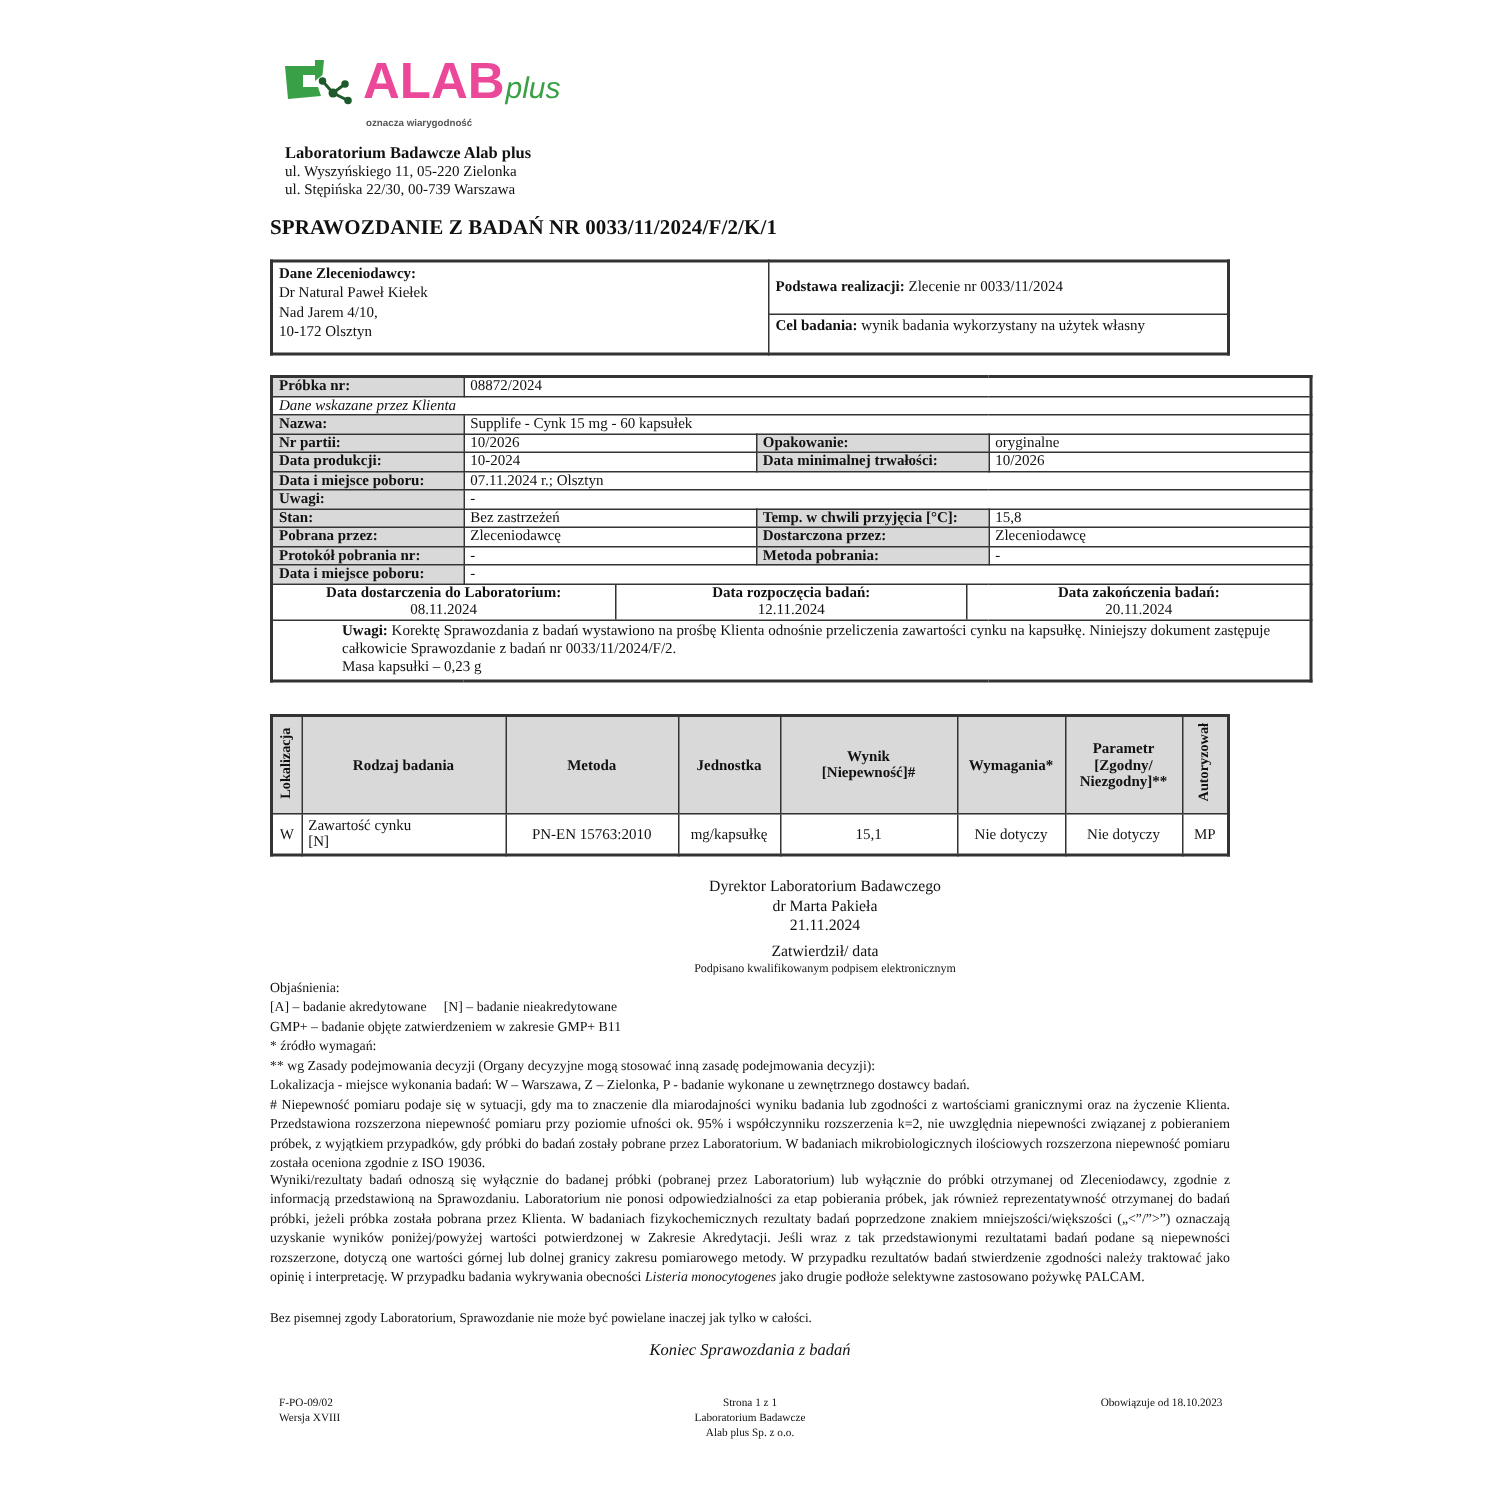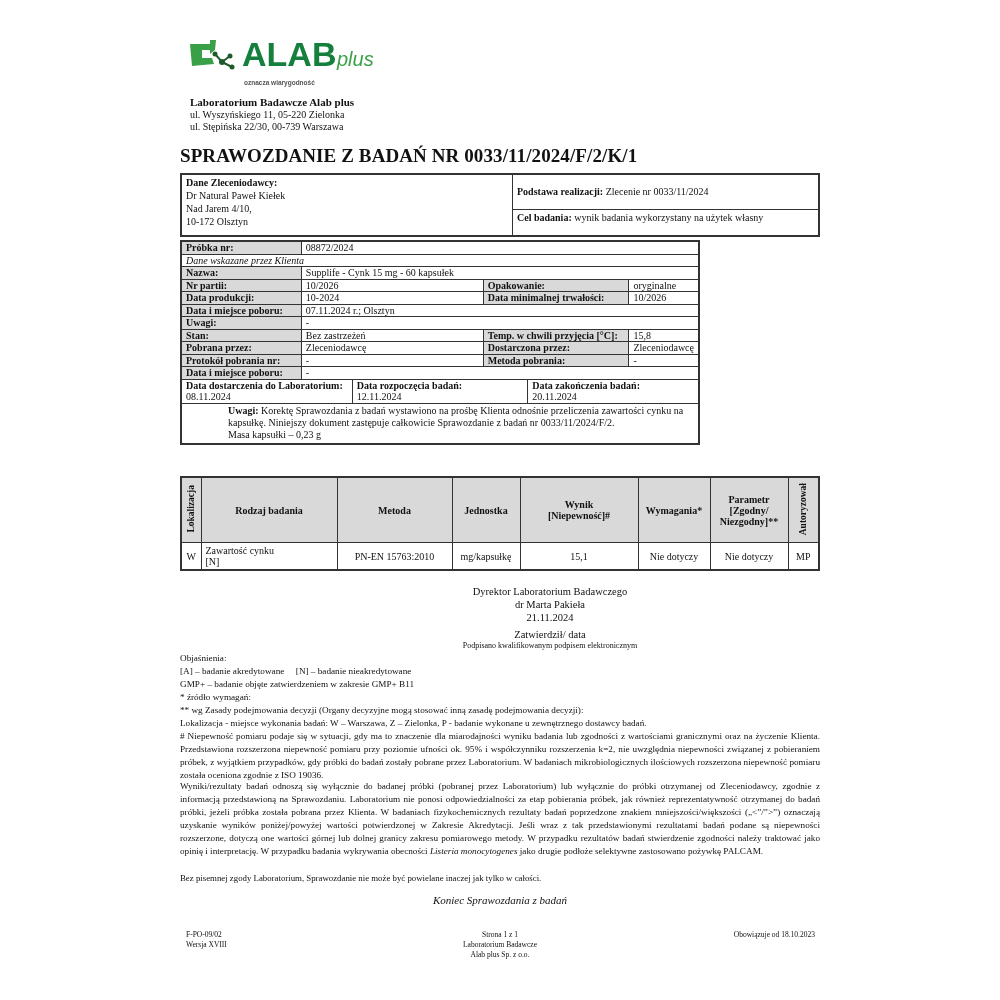--- a/index.html
+++ b/index.html
@@ -1,32 +1,32 @@
 <!DOCTYPE html>
 <html><head>
 <meta charset="utf-8">
 <style>
   html,body{margin:0;padding:0;background:#fff;}
   body{width:1000px;height:1000px;position:relative;font-family:"Liberation Serif",serif;color:#111;overflow:hidden;}
   .abs{position:absolute;}
   .logo{left:188px;top:38px;width:190px;height:58px;}
   .logo .mark{position:absolute;left:0;top:2px;width:48px;height:30px;}
-  .logo .brand{position:absolute;left:54px;top:-3px;font-family:"Liberation Sans",sans-serif;font-weight:bold;font-size:34px;color:#15803d;letter-spacing:0px;}
+  .logo .brand{position:absolute;left:54px;top:-3px;font-family:"Liberation Sans",sans-serif;font-weight:bold;font-size:34px;color:#ec4899;letter-spacing:0px;}
   .logo .plus{position:absolute;left:149px;top:10px;font-family:"Liberation Sans",sans-serif;font-style:italic;font-size:20px;color:#3aa047;}
   .logo .tag{position:absolute;left:56px;top:41px;font-family:"Liberation Sans",sans-serif;font-weight:bold;font-size:6.5px;color:#555;}
   .lab-name{left:190px;top:96px;font-size:11px;font-weight:bold;}
   .addr{left:190px;font-size:10px;}
-  .title{left:180px;top:145px;font-size:19px;font-weight:bold;letter-spacing:0.1px;}
+  .title{left:180px;top:145px;font-size:14px;font-weight:bold;letter-spacing:0.1px;}
   table{border-collapse:collapse;font-size:10px;}
   td,th{border:1px solid #333;padding:0 4px;vertical-align:top;}
   .lbl{background:#d9d9d9;font-weight:bold;}
   .box{left:180px;border:2px solid #333;}
   .client td{border:1px solid #333;}
   .italic{font-style:italic;}
-  .center{}
+  .center{text-align:center;}
   .results th{background:#d9d9d9;font-weight:bold;vertical-align:middle;text-align:center;height:64px;}
   .results td{vertical-align:middle;text-align:center;height:26px;}
   .vert{writing-mode:vertical-rl;transform:rotate(180deg);font-size:9.5px;}
   .sig{left:400px;width:300px;text-align:center;font-size:10.5px;line-height:13px;}
   .small{font-size:8px;}
   .notes{left:180px;width:640px;font-size:9.2px;line-height:13px;}
   .just{text-align:justify;}
   .footer{font-size:7.5px;line-height:10px;}
 </style>
 </head>
@@ -69,21 +69,21 @@
   </tr>
   <tr>
     <td style="height:23px;padding-top:2px;margin-left:36px;">
       <b>Cel badania:</b>
       <span>wynik badania wykorzystany na użytek własny</span>
     </td>
   </tr>
 </tbody>
   </table>
 
-<table class="abs box" style="top:240px;width:520px;line-height:11.5px;">
+<table class="abs box" style="top:250px;width:695px;line-height:11.5px;">
   <colgroup>
       <col style="width:128px">
       <col style="width:195px">
       <col style="width:155px">
       <col>
     </colgroup>
   <tbody>
       <tr>
     <td class="lbl">Próbka nr:</td>
     <td colspan="3">08872/2024</td>

